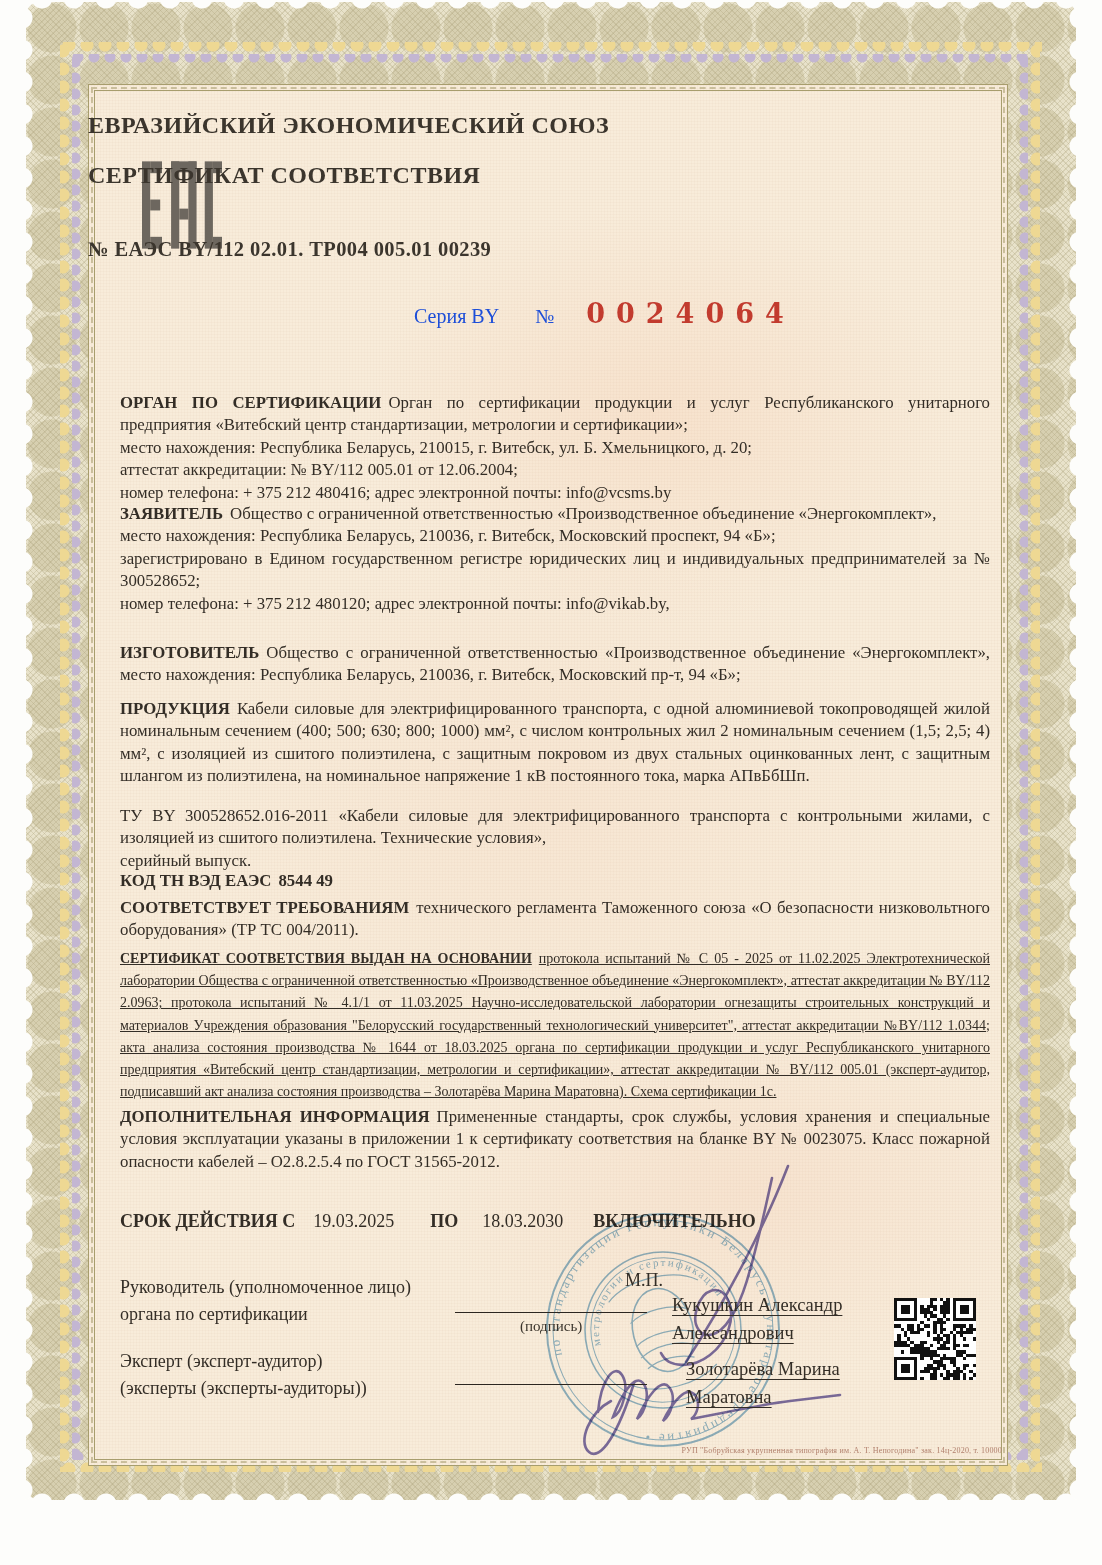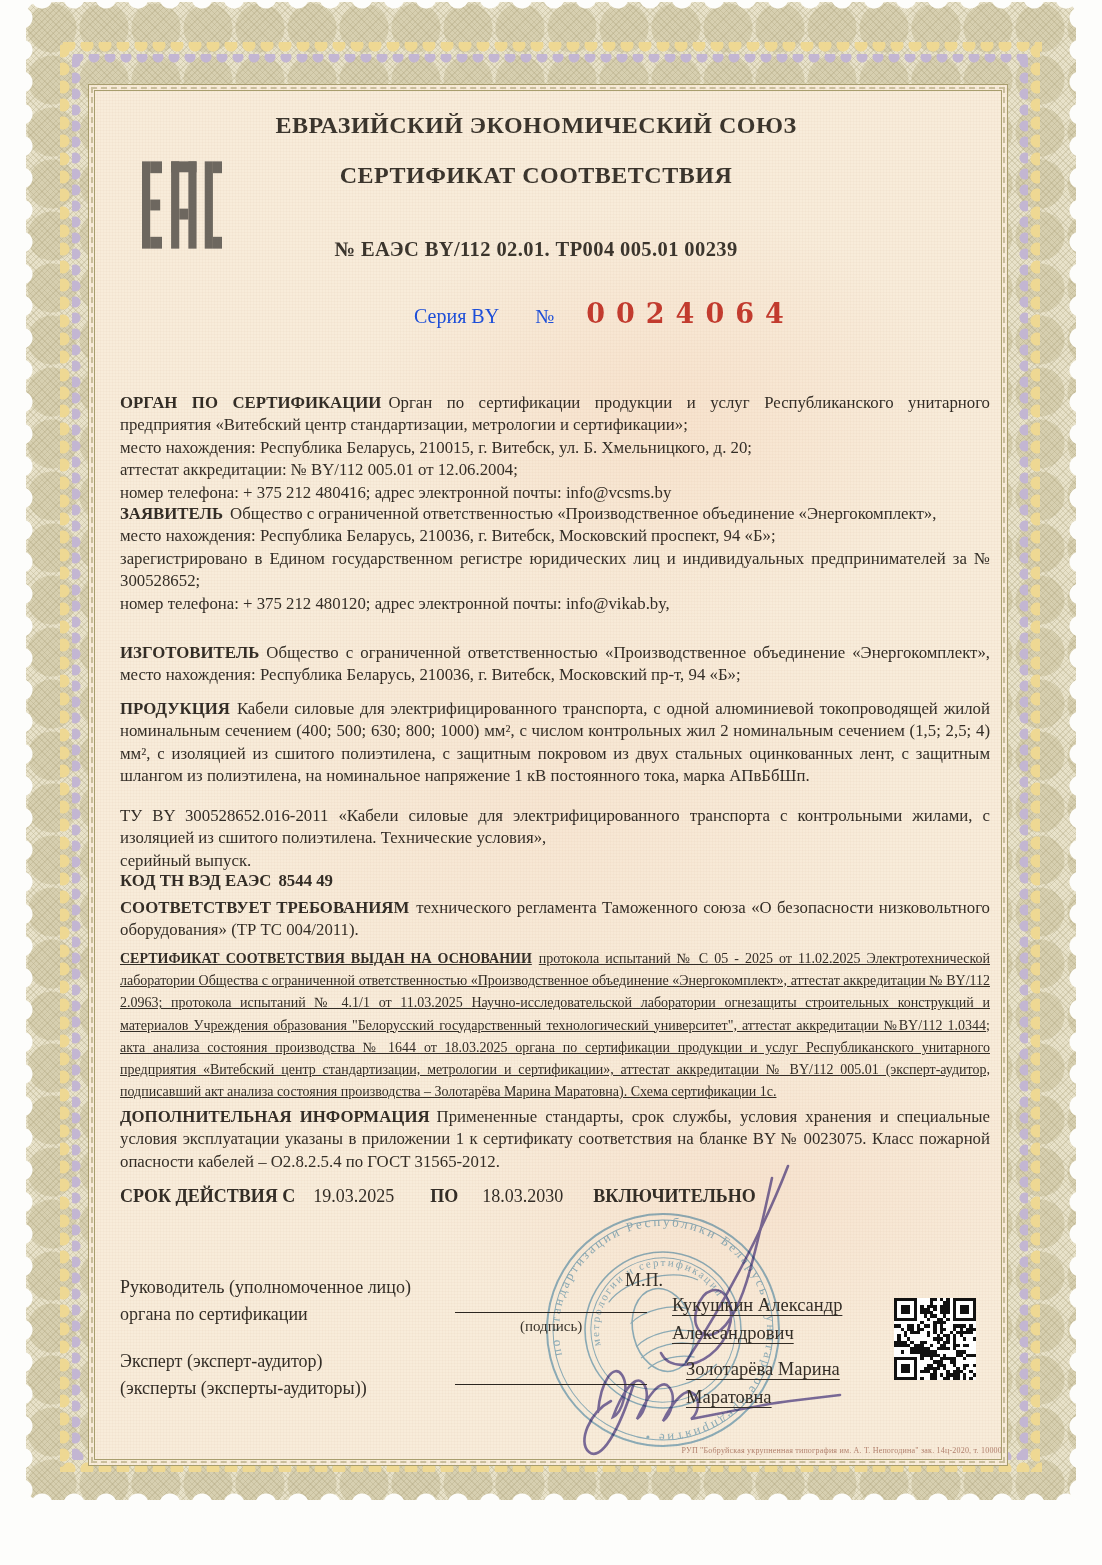--- a/index.html
+++ b/index.html
@@ -42,21 +42,21 @@
       radial-gradient(ellipse 460px 260px at 72% 80%, rgba(240,186,158,.18), rgba(0,0,0,0) 70%),
       repeating-linear-gradient(0deg, rgba(190,150,120,.05) 0 1px, rgba(0,0,0,0) 1px 3px),
       repeating-linear-gradient(90deg, rgba(190,150,120,.05) 0 1px, rgba(0,0,0,0) 1px 3px),
       #f8ecda;}
   .frame{position:absolute;inset:0;border:1px solid #a79d6d;}
   .frame::before{content:'';position:absolute;inset:5px;border:1px solid #a79d6d;}
   .frame::after{content:'';position:absolute;inset:2px;border:2px dashed rgba(167,157,109,.55);}
 
   
   .abs{position:absolute;}
-  .center{left:88px;width:896px;text-align:center;font-family:Liberation Serif, serif;}
+  .center{left:88px;width:896px;text-align:left;font-family:Liberation Serif, serif;}
   .h1{font-size:24px;font-weight:bold;letter-spacing:.5px;color:#3b352d;}
   .h2{font-size:20.5px;font-weight:bold;letter-spacing:.4px;color:#3b352d;}
   .series{font-size:20px;color:#1d4ed8;}
   .serial{font-family:"DejaVu Serif",serif;font-size:27px;font-weight:bold;color:#c23b2e;letter-spacing:11px;}
   .para{left:120px;width:870px;font-size:16.8px;line-height:22.4px;text-align:justify;margin-top:48px;}
   .para .lbl{font-weight:bold;margin-right:7px;}
   .small-basis{font-size:14px;line-height:22.2px;text-decoration:underline;}
   .validity{left:120px;width:880px;font-size:18px;display:flex;align-items:baseline;}
   .validity b{font-weight:bold;}
   .sigline{position:absolute;height:0;border-top:1.4px solid #2c2620;}
@@ -156,21 +156,21 @@
   </div>
 
   <div class="abs para small-basis" style="top:900px">
     <span class="lbl">СЕРТИФИКАТ СООТВЕТСТВИЯ ВЫДАН НА ОСНОВАНИИ</span><span>протокола испытаний № С 05 - 2025 от 11.02.2025 Электротехнической лаборатории Общества с ограниченной ответственностью «Производственное объединение «Энергокомплект», аттестат аккредитации № BY/112 2.0963; протокола испытаний № 4.1/1 от 11.03.2025 Научно-исследовательской лаборатории огнезащиты строительных конструкций и материалов Учреждения образования "Белорусский государственный технологический университет", аттестат аккредитации №BY/112 1.0344; акта анализа состояния производства № 1644 от 18.03.2025 органа по сертификации продукции и услуг Республиканского унитарного предприятия «Витебский центр стандартизации, метрологии и сертификации», аттестат аккредитации № BY/112 005.01 (эксперт-аудитор, подписавший акт анализа состояния производства – Золотарёва Марина Маратовна). Схема сертификации 1с.</span>
   </div>
 
   <div class="abs para" style="top:1058px">
     <span class="lbl">ДОПОЛНИТЕЛЬНАЯ ИНФОРМАЦИЯ</span><span>Примененные стандарты, срок службы, условия хранения и специальные условия эксплуатации указаны в приложении 1 к сертификату соответствия на бланке BY № 0023075. Класс пожарной опасности кабелей – О2.8.2.5.4 по ГОСТ 31565-2012.</span>
   </div>
 
-  <div class="abs validity" style="top:1186px">
+  <div class="abs validity" style="top:1211px">
     <b>СРОК ДЕЙСТВИЯ С</b>
     <span style="margin-left:18px">19.03.2025</span>
     <b style="margin-left:36px">ПО</b>
     <span style="margin-left:24px">18.03.2030</span>
     <b style="margin-left:30px">ВКЛЮЧИТЕЛЬНО</b>
   </div>
 
   <svg class="stampwrap" viewBox="-130 -130 260 260">
     <defs>
       <path id="spO" d="M -104,0 A 104,104 0 1 1 104,0 A 104,104 0 1 1 -104,0"></path>

